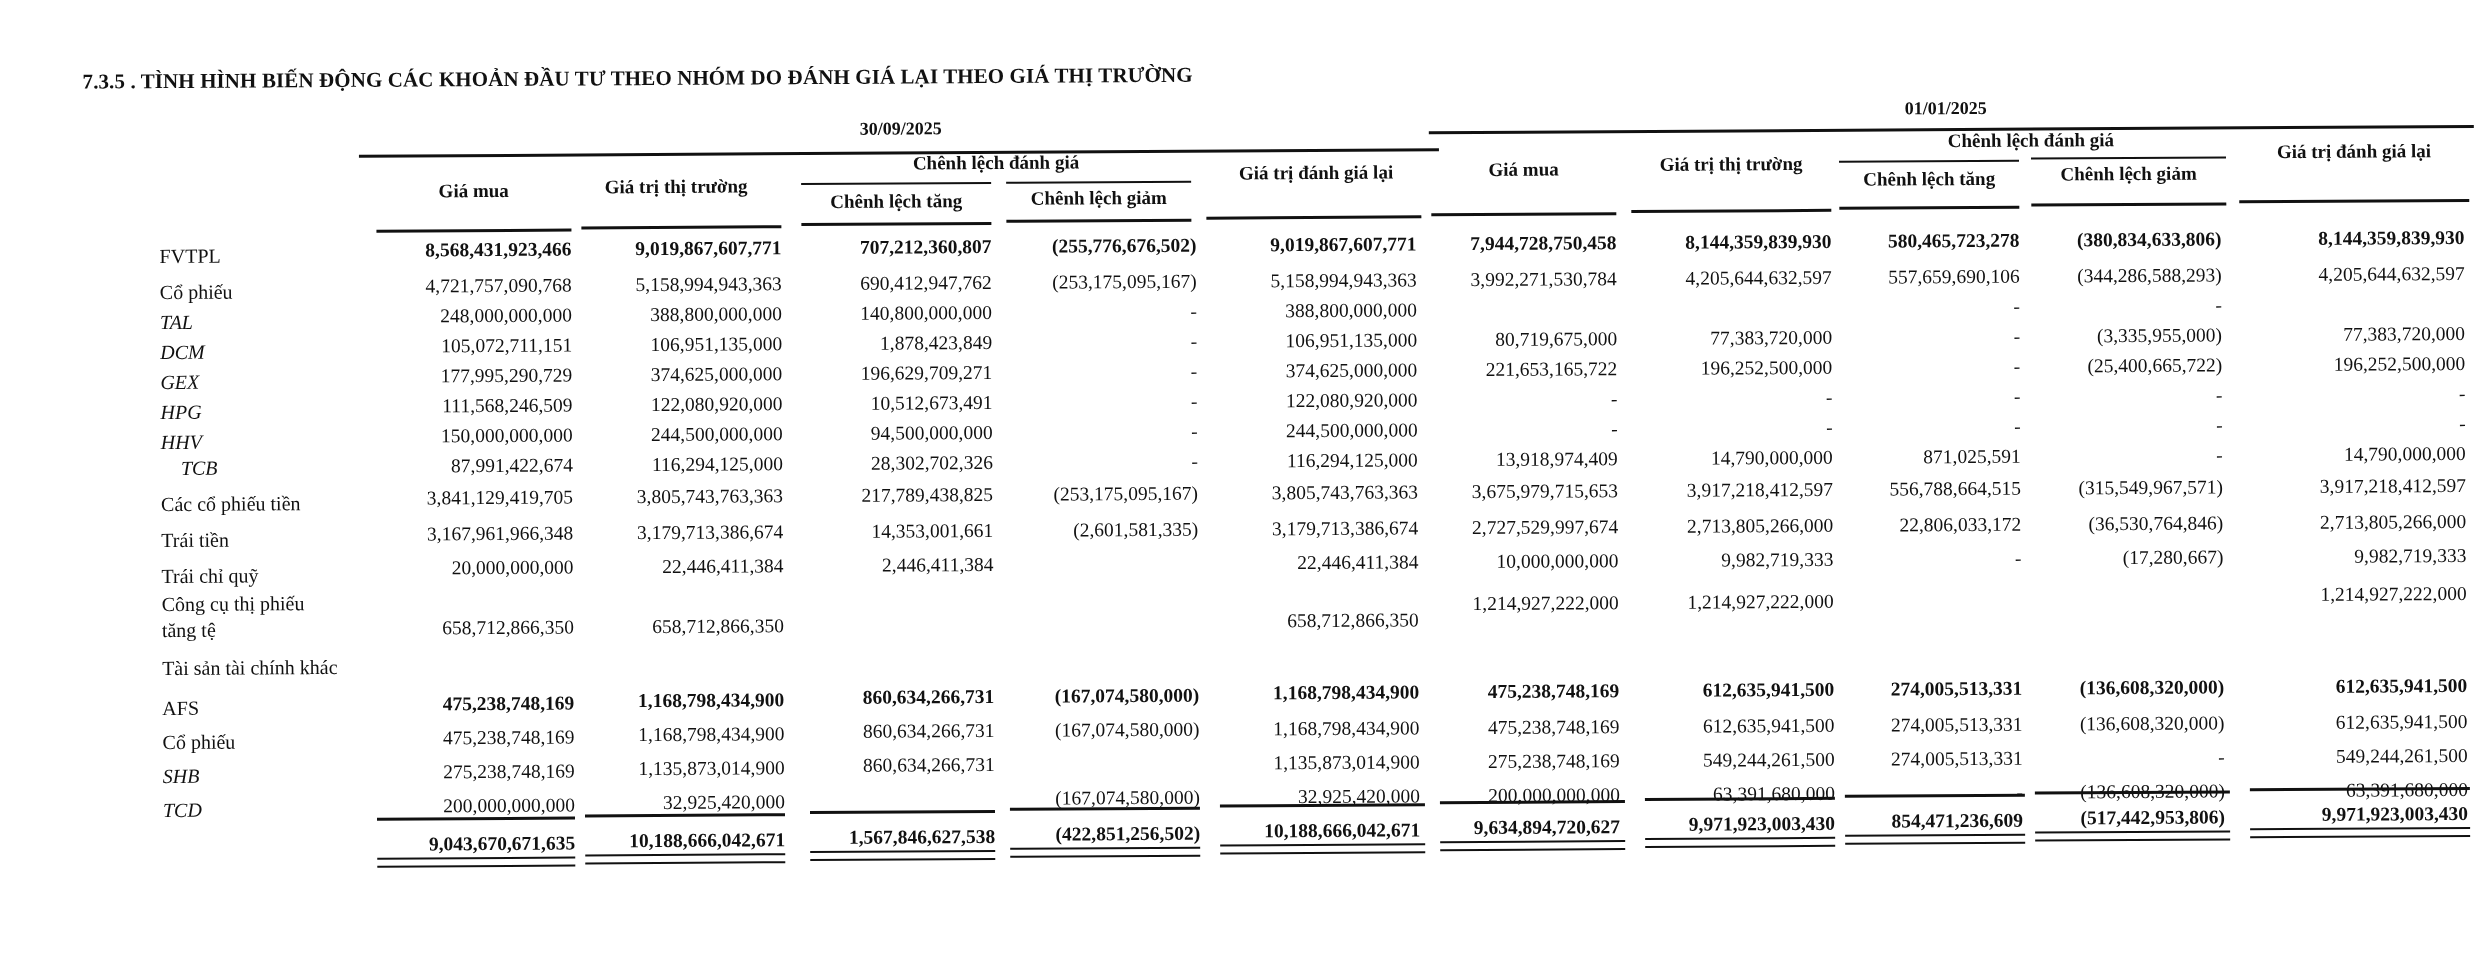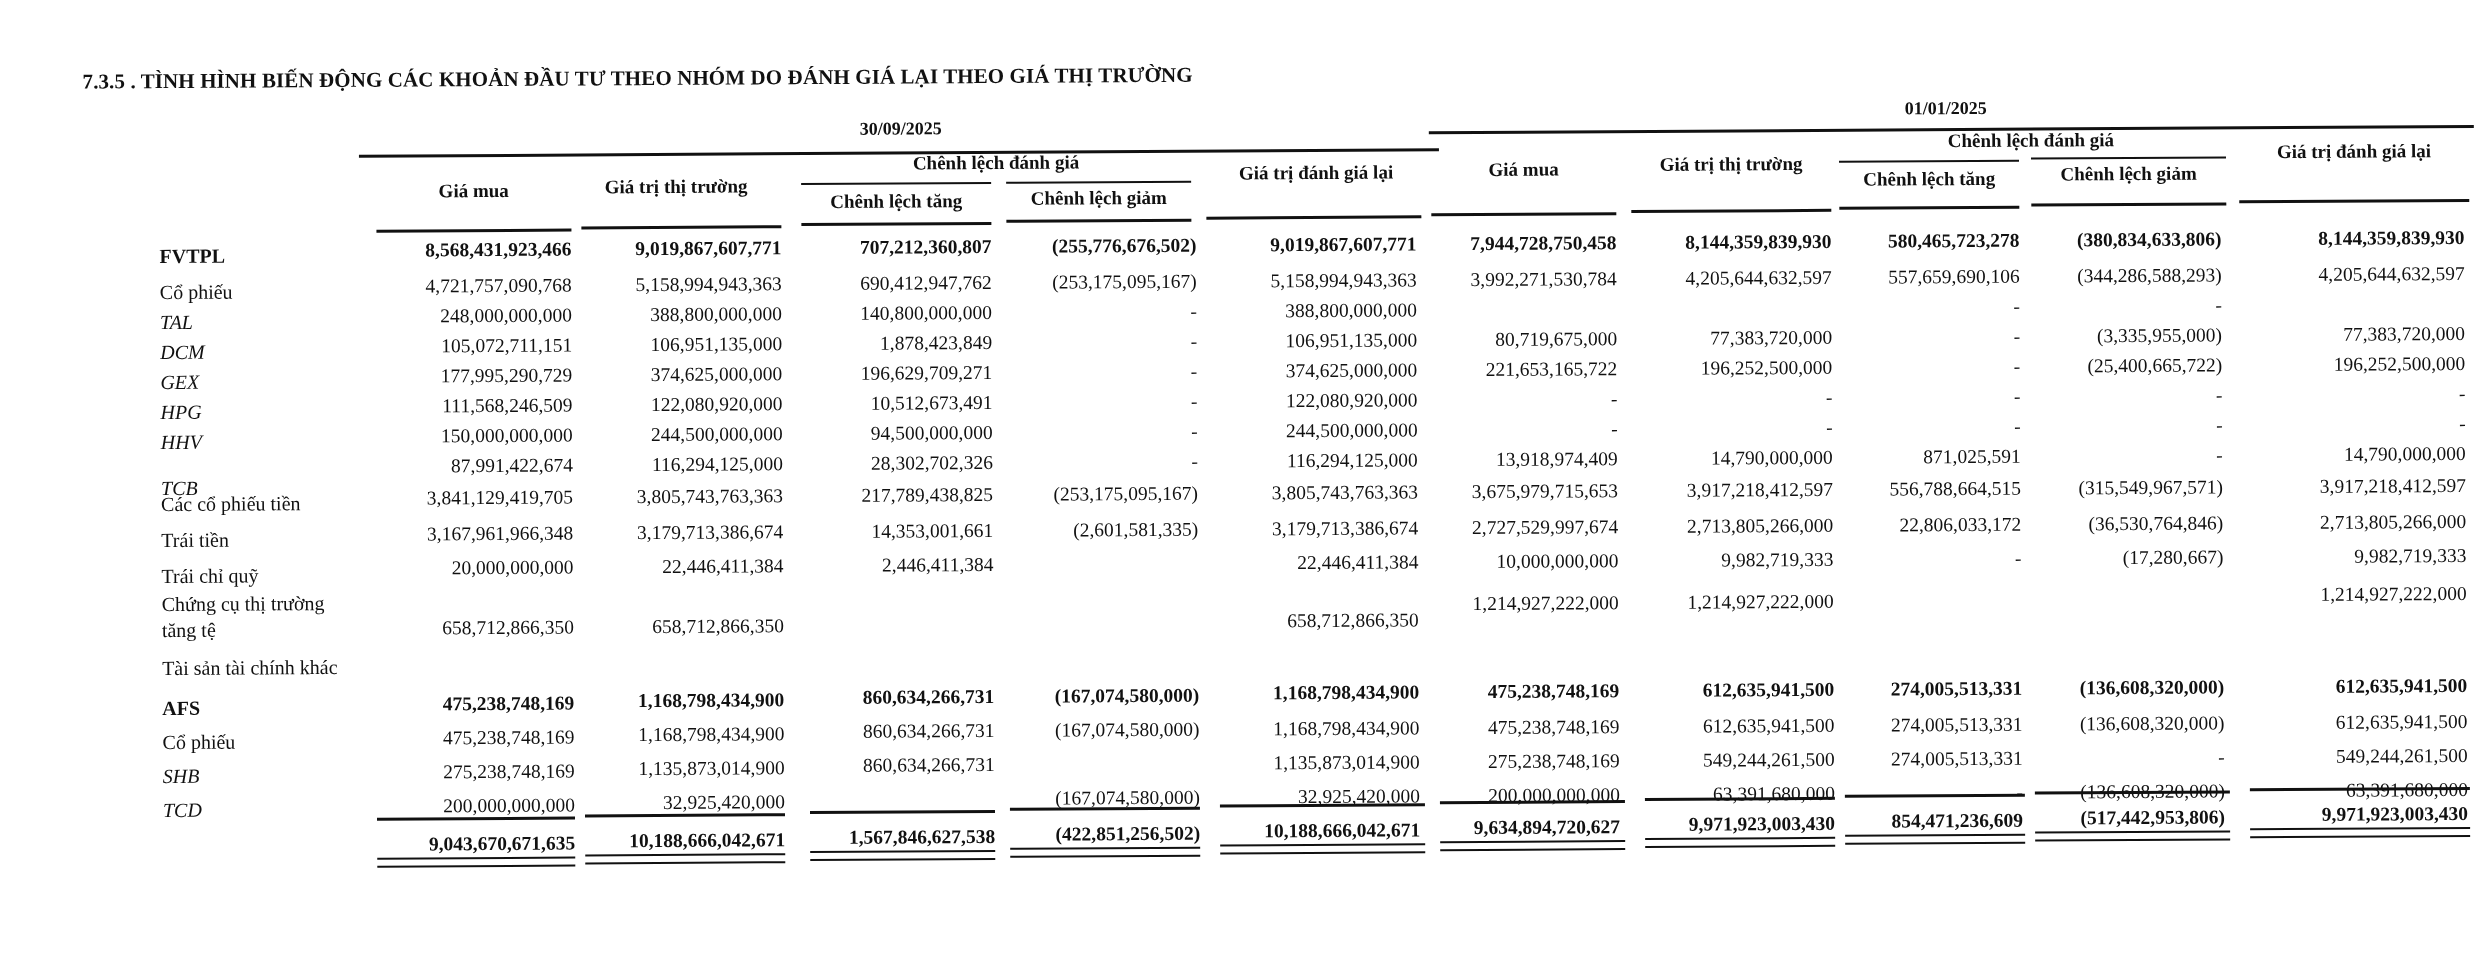--- a/index.html
+++ b/index.html
@@ -6,21 +6,21 @@
   body{width:2476px;height:976px;position:relative;overflow:hidden;
        font-family:"Liberation Serif","DejaVu Serif",serif;color:#111;}
   .page{position:absolute;left:0;top:0;width:2476px;height:976px;transform:rotate(-0.35deg);transform-origin:0 0;}
   .title{position:absolute;left:82px;top:70px;font-size:21px;font-weight:bold;letter-spacing:0.1px;white-space:nowrap;}
   .period{position:absolute;font-size:18px;font-weight:bold;text-align:center;}
   .rule{position:absolute;height:3px;background:#111;}
   .rule.thin{height:2px;}
   .hdr{position:absolute;font-size:19px;font-weight:bold;text-align:center;line-height:22px;}
   .row{position:absolute;left:0;width:2476px;height:30px;}
   .lbl{position:absolute;left:158px;font-size:20px;white-space:nowrap;line-height:22px;}
-  .lbl.bold{font-weight:bold;}
+  .lbl.bold{font-weight:normal;}
   .lbl.it{font-style:italic;}
   .cell{position:absolute;font-size:19.5px;text-align:right;white-space:nowrap;line-height:22px;}
   .row.bold .cell{font-weight:bold;}
   .dbl{position:absolute;height:6px;border-top:2px solid #111;border-bottom:2px solid #111;}
 </style>
 </head>
 <body>
 
 <div class="page">
 
@@ -153,21 +153,21 @@
     <span class="cell" style="left:1005px;width:190px;">-</span>
     <span class="cell" style="left:1205px;width:210px;">244,500,000,000</span>
     <span class="cell" style="left:1430px;width:185px;">-</span>
     <span class="cell" style="left:1630px;width:200px;">-</span>
     <span class="cell" style="left:1838px;width:180px;">-</span>
     <span class="cell" style="left:2030px;width:190px;">-</span>
     <span class="cell" style="left:2238px;width:225px;">-</span>
   </div>
 
   <div class="row" style="top:458px;">
-    <span class="lbl it" style="top:20px;">TCB</span>
+    <span class="lbl it" style="top:0;margin-left:20px;">TCB</span>
     <span class="cell" style="left:375px;width:195px;">87,991,422,674</span>
     <span class="cell" style="left:580px;width:200px;">116,294,125,000</span>
     <span class="cell" style="left:800px;width:190px;">28,302,702,326</span>
     <span class="cell" style="left:1005px;width:190px;">-</span>
     <span class="cell" style="left:1205px;width:210px;">116,294,125,000</span>
     <span class="cell" style="left:1430px;width:185px;">13,918,974,409</span>
     <span class="cell" style="left:1630px;width:200px;">14,790,000,000</span>
     <span class="cell" style="left:1838px;width:180px;">871,025,591</span>
     <span class="cell" style="left:2030px;width:190px;">-</span>
     <span class="cell" style="left:2238px;width:225px;">14,790,000,000</span>
@@ -209,21 +209,21 @@
     <span class="cell" style="left:1005px;width:190px;"></span>
     <span class="cell" style="left:1205px;width:210px;">22,446,411,384</span>
     <span class="cell" style="left:1430px;width:185px;">10,000,000,000</span>
     <span class="cell" style="left:1630px;width:200px;">9,982,719,333</span>
     <span class="cell" style="left:1838px;width:180px;">-</span>
     <span class="cell" style="left:2030px;width:190px;">(17,280,667)</span>
     <span class="cell" style="left:2238px;width:225px;">9,982,719,333</span>
   </div>
 
   <div class="row" style="top:592px;height:60px;">
-    <span class="lbl" style="top:2px;">Chứng cụ thị trường</span>
+    <span class="lbl" style="top:2px;">Công cụ thị phiếu</span>
     <span class="lbl" style="top:28px;">tăng tệ</span>
     <span class="cell" style="left:375px;width:195px;top:28px;">658,712,866,350</span>
     <span class="cell" style="left:580px;width:200px;top:28px;">658,712,866,350</span>
     <span class="cell" style="left:800px;width:190px;top:28px;"></span>
     <span class="cell" style="left:1005px;width:190px;top:28px;"></span>
     <span class="cell" style="left:1205px;width:210px;top:26px;">658,712,866,350</span>
     <span class="cell" style="left:1430px;width:185px;top:10px;">1,214,927,222,000</span>
     <span class="cell" style="left:1630px;width:200px;top:10px;">1,214,927,222,000</span>
     <span class="cell" style="left:1838px;width:180px;top:10px;"></span>
     <span class="cell" style="left:2030px;width:190px;top:10px;"></span>

